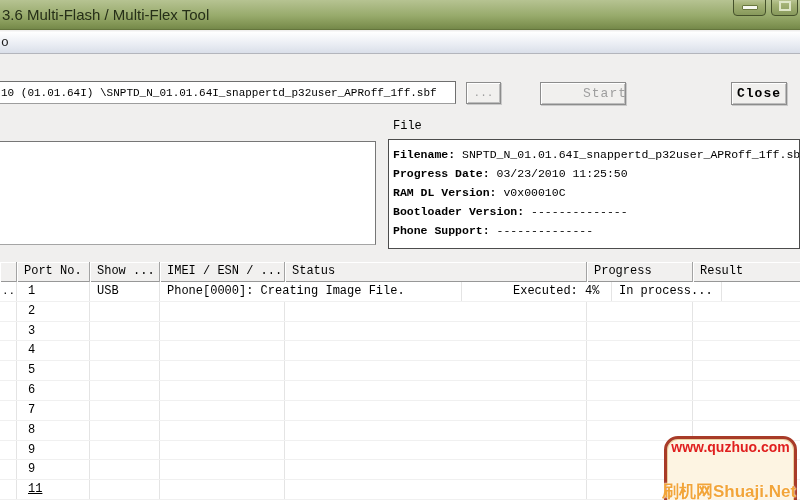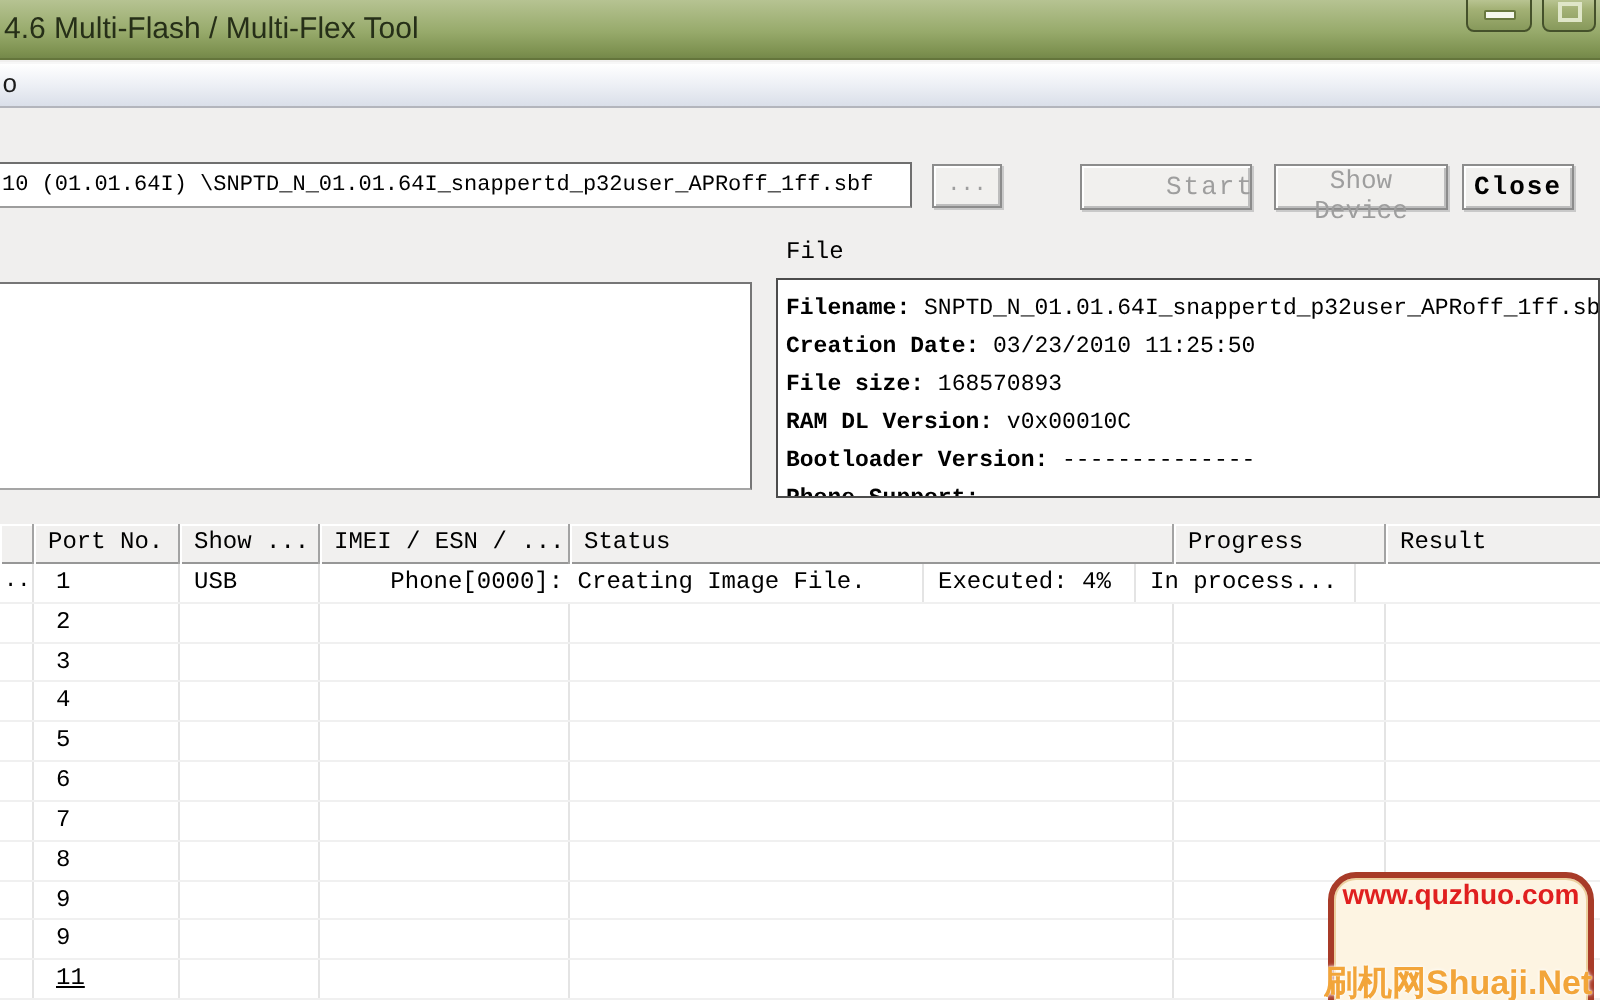--- a/index.html
+++ b/index.html
@@ -80,50 +80,48 @@
                 font-family:"Liberation Sans",sans-serif; font-weight:bold; font-size:17px;
                 color:#f2a53a; text-shadow:0 0 2px #ffffff, 0 0 1px #ffffff;
                 white-space:nowrap; overflow:hidden; }
 </style>
 </head>
 <body>
 
 <div class="screen">
 
   <div class="titlebar">
-    <span class="title">4.6 Multi-Flash / Multi-Flex Tool</span>
+    <span class="title">3.6 Multi-Flash / Multi-Flex Tool</span>
     <div class="wincontrols">
       <div class="winbtn">
         <span class="glyph-min"></span>
       </div>
       <div class="winbtn maxb">
         <span class="glyph-max"></span>
       </div>
     </div>
   </div>
 
   <div class="menubar">
     <span class="menu-partial">o</span>
   </div>
 
   <input class="pathbox" readonly="" value="10 (01.01.64I) \SNPTD_N_01.01.64I_snappertd_p32user_APRoff_1ff.sbf" style="">
 
   <button class="btn btn-browse disabled">...</button>
   <button class="btn btn-start disabled">Start</button>
-  <button class="btn btn-showdev disabled">Show Device</button>
   <button class="btn btn-close">Close</button>
 
   <div class="left-panel"></div>
 
   <div class="file-label">File</div>
   <div class="file-box">
     <div>
         <div class="file-line"><span class="flabel">Filename:</span><span> SNPTD_N_01.01.64I_snappertd_p32user_APRoff_1ff.sbf</span></div>
-        <div class="file-line"><span class="flabel">Creation Date:</span><span> 03/23/2010 11:25:50</span></div>
-        <div class="file-line"><span class="flabel">File size:</span><span> 168570893</span></div>
+        <div class="file-line"><span class="flabel">Progress Date:</span><span> 03/23/2010 11:25:50</span></div>
         <div class="file-line"><span class="flabel">RAM DL Version:</span><span> v0x00010C</span></div>
         <div class="file-line"><span class="flabel">Bootloader Version:</span><span> --------------</span></div>
         <div class="file-line"><span class="flabel">Phone Support:</span><span> --------------</span></div>
       </div>
   </div>
 
   <div class="table">
     <div class="thead">
         <div class="th" style="width: 17px;"></div>
         <div class="th" style="width: 73px;">Port No.</div>
@@ -131,22 +129,22 @@
         <div class="th" style="width: 125px;">IMEI / ESN / ...</div>
         <div class="th" style="width: 302px;">Status</div>
         <div class="th" style="width: 106px;">Progress</div>
         <div class="th" style="width: 110px;">Result</div>
       </div>
     <div class="tbody">
         <div class="tr">
           <div class="td c0" style="width: 17px;">..</div>
           <div class="td c1" style="width: 73px;">1</div>
           <div class="td c2" style="width: 70px;">USB</div>
-          <div class="td c4" style="width: 302px; text-align: center;">Phone[0000]: Creating Image File.</div>
-          <div class="td c5" style="width: 106px;">Executed: 4%</div>
+          <div class="td c4" style="width: 302px;">Phone[0000]: Creating Image File.</div>
+          <div class="td c5" style="width: 106px; margin-left: 44px;">Executed: 4%</div>
           <div class="td c6" style="width: 110px;">In process...</div>
         </div>
         <div class="tr">
           <div class="td c0" style="width: 17px;"></div>
           <div class="td c1" style="width: 73px;">2</div>
           <div class="td c2" style="width: 70px;"></div>
           <div class="td c3" style="width: 125px;"></div>
           <div class="td c4" style="width: 302px;"></div>
           <div class="td c5" style="width: 106px;"></div>
           <div class="td c6" style="width: 110px;"></div>

